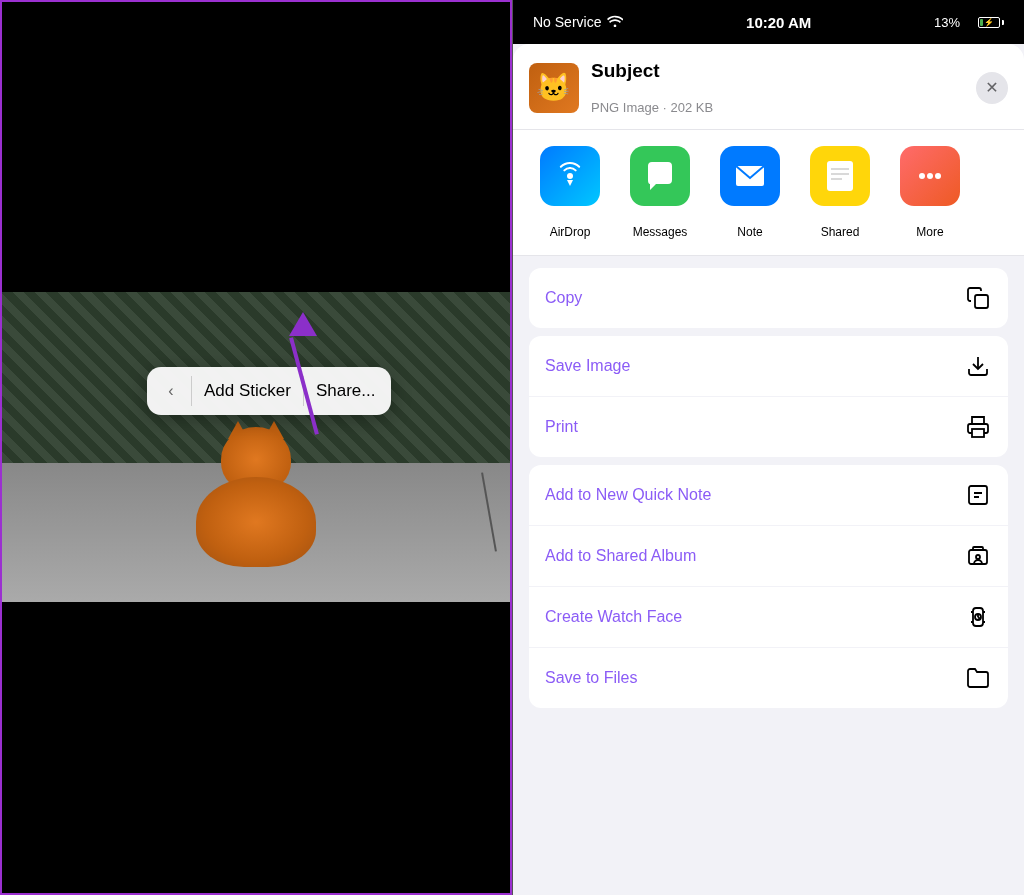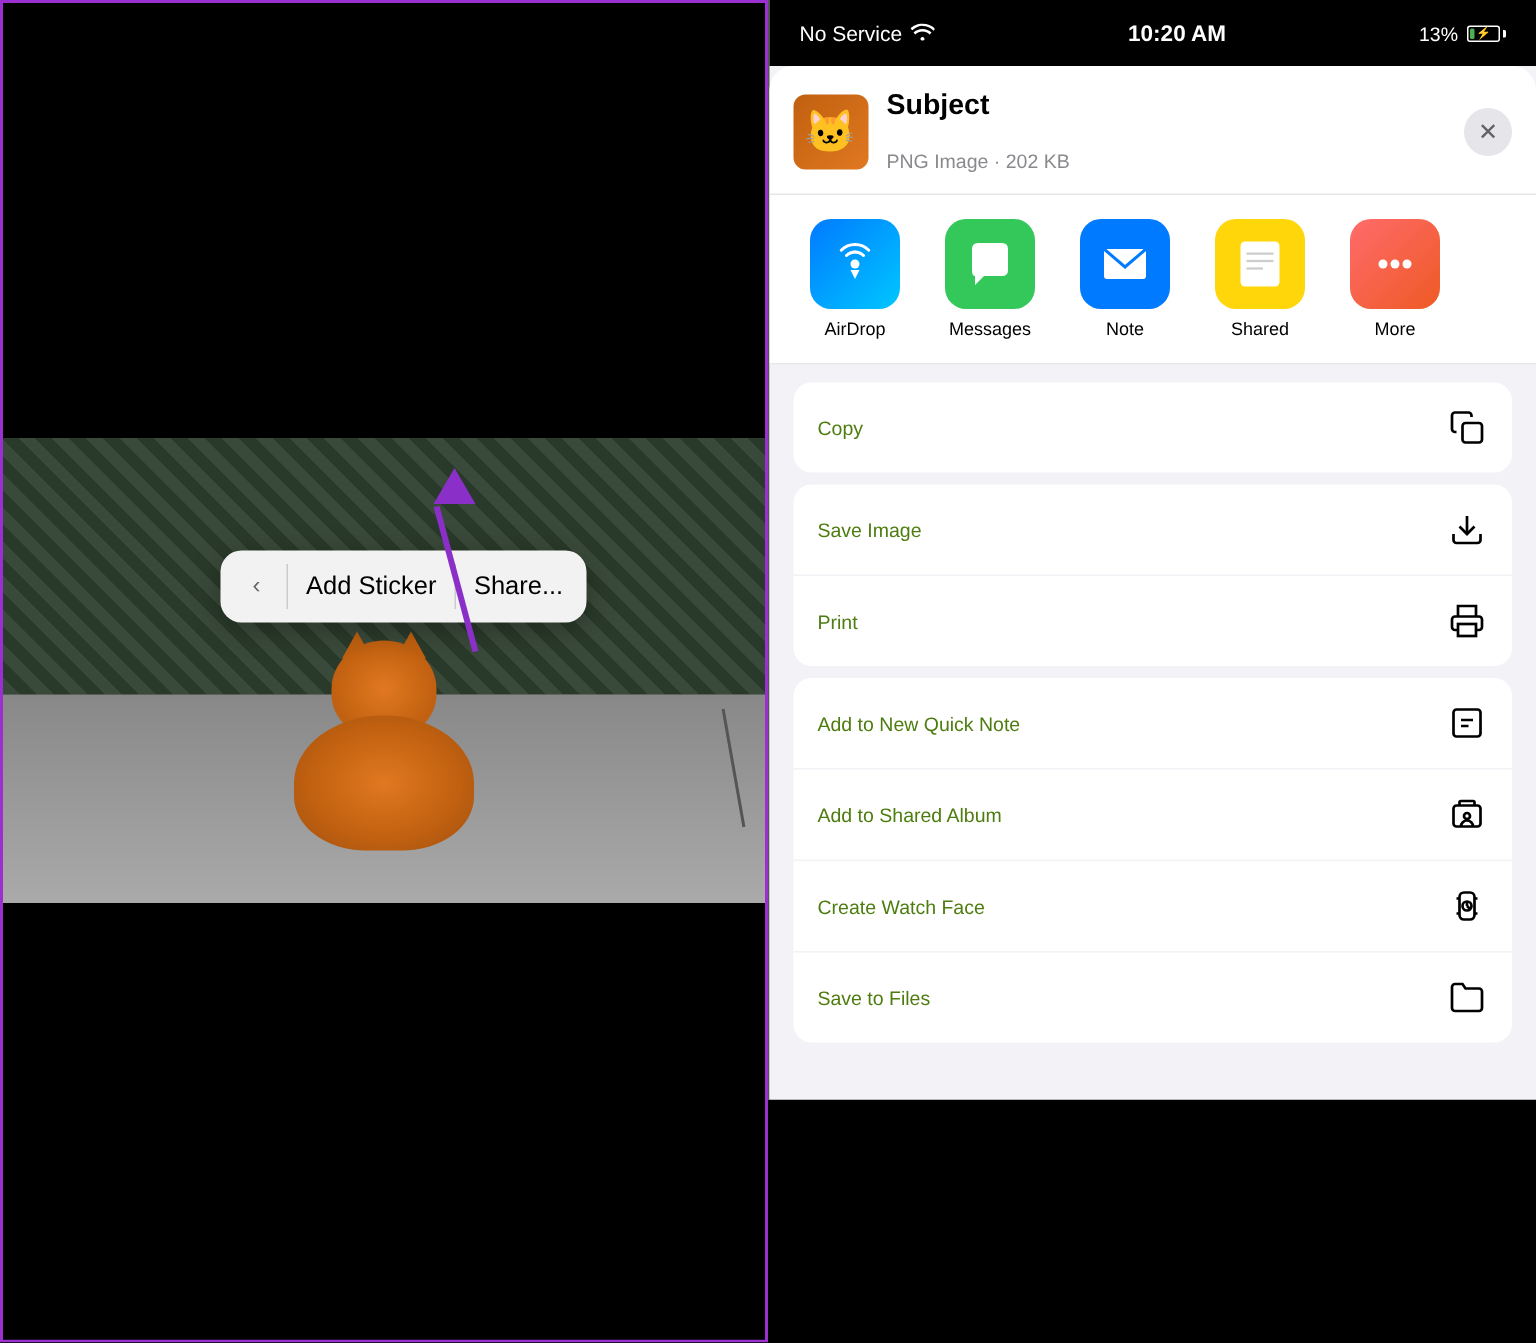--- a/index.html
+++ b/index.html
@@ -187,21 +187,21 @@
     }
 
     .left-bottom-black {
       flex: 1;
       background: #000;
     }
 
     
     .right-panel {
       width: 512px;
-      height: 733px;
+      height: 895px;
       background: #f2f2f7;
       display: flex;
       flex-direction: column;
       border-left: 1px solid #555;
     }
 
     
     .status-bar {
       height: 44px;
       background: #000;
@@ -221,21 +221,21 @@
     }
 
     .status-center {
       font-size: 15px;
       font-weight: 600;
     }
 
     .status-right {
       display: flex;
       align-items: center;
-      gap: 6px;
+      gap: 18px;
       font-size: 13px;
     }
 
     .wifi-icon {
       display: inline-block;
       font-size: 13px;
     }
 
     .battery {
       display: flex;
@@ -357,21 +357,21 @@
       border-bottom: 1px solid #e5e5ea;
       scrollbar-width: none;
     }
 
     .app-icons-row::-webkit-scrollbar { display: none; }
 
     .app-icon-item {
       display: flex;
       flex-direction: column;
       align-items: center;
-      gap: 6px;
+      gap: 19px;
       min-width: 90px;
       cursor: pointer;
     }
 
     .app-icon {
       width: 60px;
       height: 60px;
       border-radius: 14px;
       display: flex;
       align-items: center;
@@ -431,22 +431,22 @@
       padding: 16px 16px;
       cursor: pointer;
       border-bottom: 1px solid #f2f2f7;
     }
 
     .action-item:last-child {
       border-bottom: none;
     }
 
     .action-label {
-      font-size: 13px;
-      color: #4d7c0f;
+      font-size: 16px;
+      color: #8b5cf6;
     }
 
     .action-icon {
       width: 28px;
       height: 28px;
       display: flex;
       align-items: center;
       justify-content: center;
       font-size: 20px;
       color: #000;

